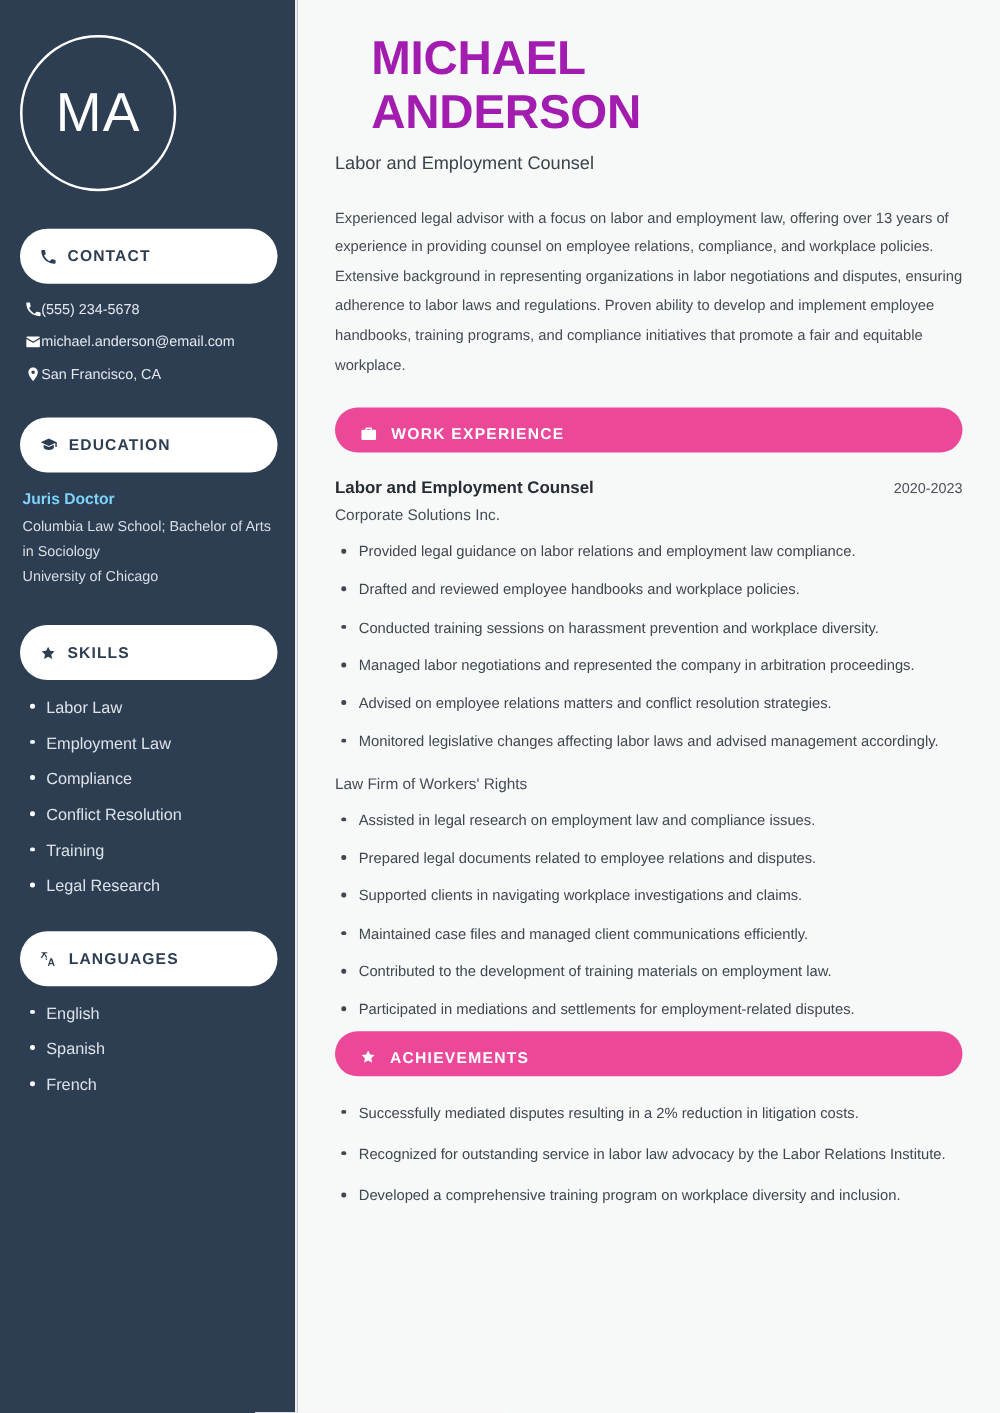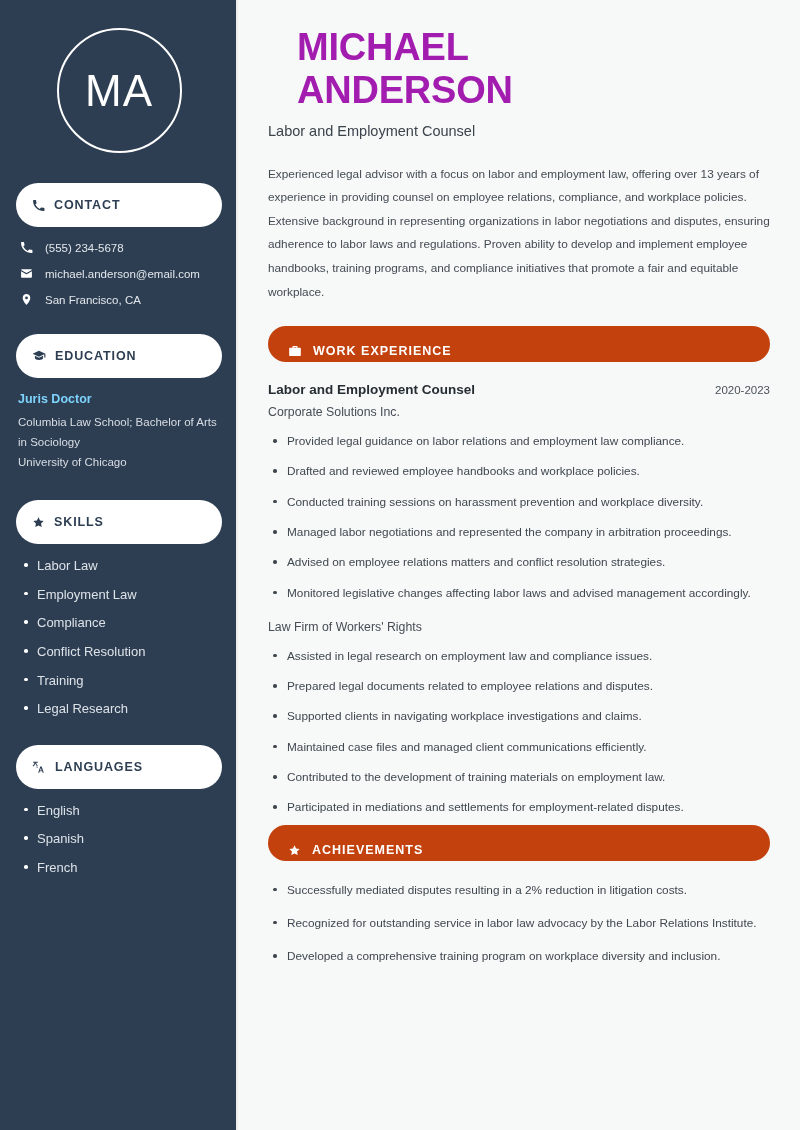--- a/index.html
+++ b/index.html
@@ -32,21 +32,21 @@
   .sidebar::after{
     content:"";
     position:absolute;
     top:0; right:0; bottom:0;
     width:2px;
     background:#eceef0;
   }
 
   .monogram-wrap {
     display: flex;
-    justify-content: center;
+    justify-content: flex-start;
     margin-top: 6px;
     margin-bottom: 30px;
   }
   .monogram {
     width: 125px;
     height: 125px;
     border: 2px solid #ffffff;
     border-radius: 50%;
     display: flex;
     align-items: center;
@@ -73,21 +73,21 @@
     margin-bottom: 14px;
   }
   .pill .pill-label { line-height: 1; }
   .pill svg { flex: 0 0 auto; display: block; }
 
   
   .contact-list { margin-bottom: 28px; }
   .contact-row {
     display: flex;
     align-items: center;
-    gap: 12px;
+    gap: 0;
     font-size: 11.5px;
     color: #e3e7ec;
     margin-bottom: 13px;
     padding-left: 4px;
   }
   .contact-row:last-child { margin-bottom: 15px; }
   .contact-row svg { flex: 0 0 auto; display: block; }
 
   
   .edu-block { padding-left: 2px; margin-bottom: 28px; }
@@ -148,28 +148,28 @@
   }
   .summary {
     font-size: 11.8px;
     color: #434b53;
     line-height: 2.0;
     margin-bottom: 22px;
   }
 
   
   .sec-bar {
-    background: #c2410c;
+    background: #ec4899;
     color: #ffffff;
     border-radius: 999px;
     height: 36px;
     display: flex;
-    align-items: flex-end;
+    align-items: flex-start;
     gap: 11px;
-    padding: 4px 20px;
+    padding: 14px 20px;
     font-size: 12.5px;
     font-weight: bold;
     letter-spacing: 1px;
     margin-bottom: 20px;
   }
   .sec-bar svg { flex: 0 0 auto; display: block; }
 
   .job { margin-bottom: 18px; }
   .job-head {
     display: flex;

